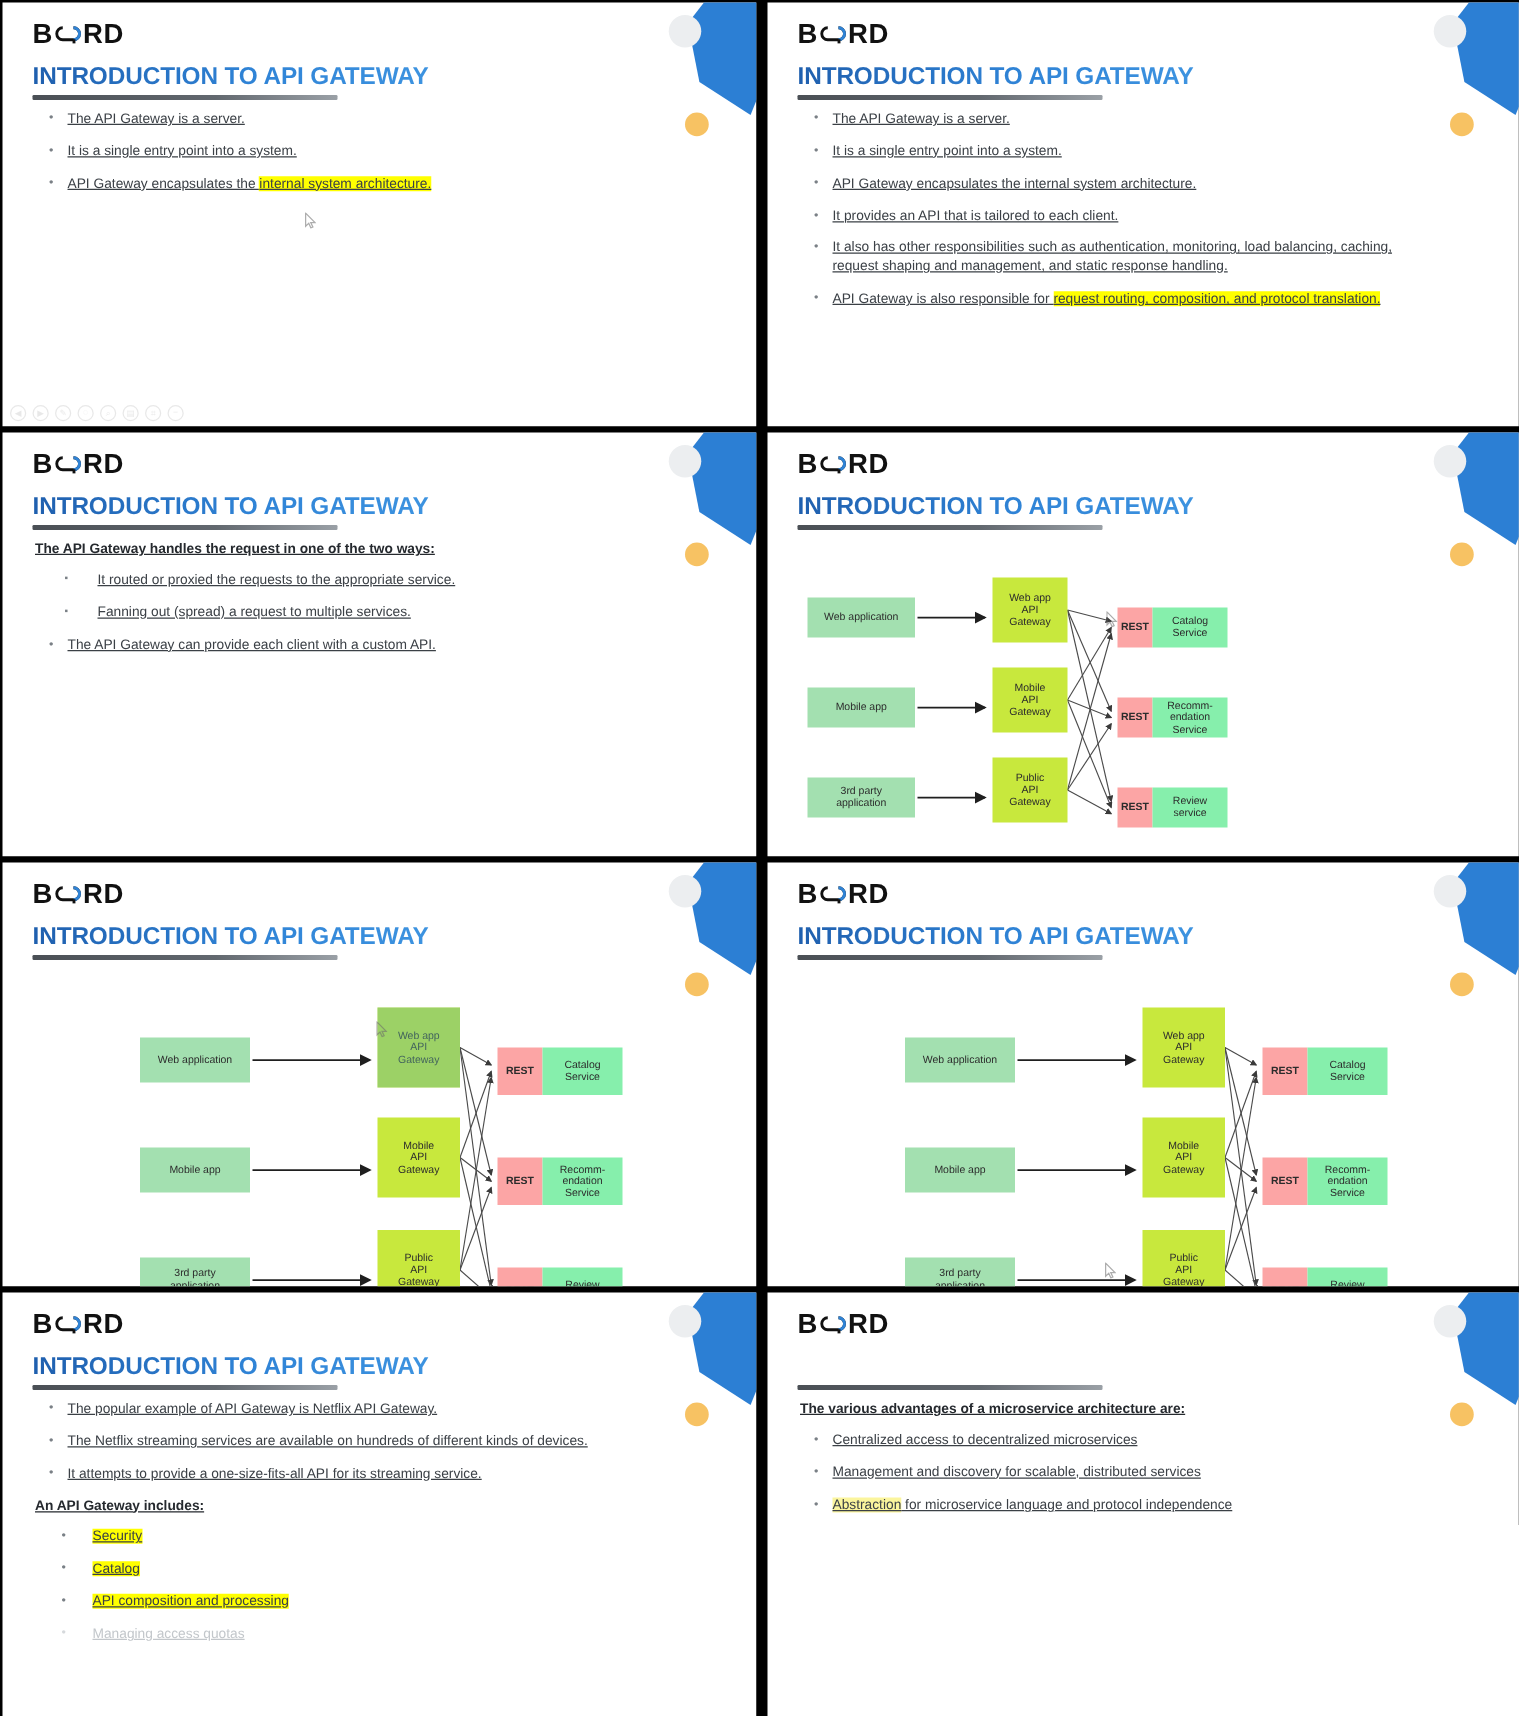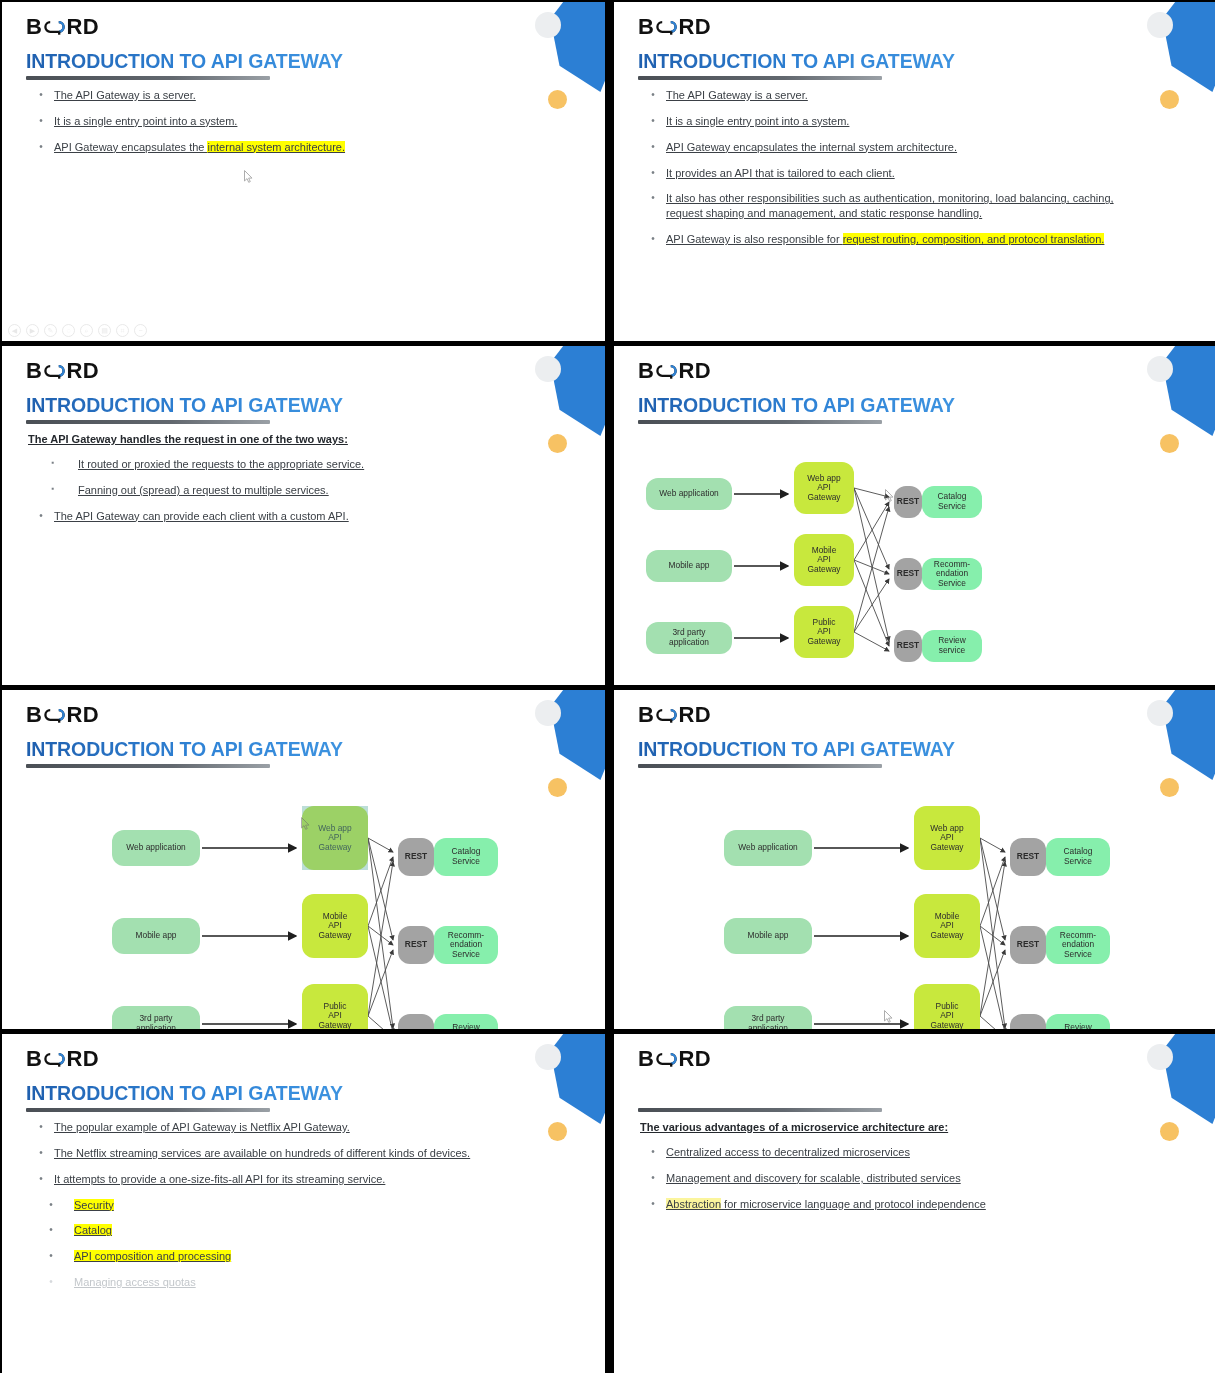--- a/index.html
+++ b/index.html
@@ -99,25 +99,25 @@
     border: 1px solid #555; display:flex; align-items:center; justify-content:center;
     font-size: 7px; color: #555;
   }
 
   
   .diagram { position: absolute; }
   .diagram .box {
     position: absolute;
     display: flex; align-items: center; justify-content: center;
     text-align: center; line-height: 1.15;
-    color: #2c2c2c; font-size: 8.4px; border-radius: 12px;
+    color: #2c2c2c; font-size: 8.4px;
   }
   .dg-client { background: #a3e0b0; }
   .dg-gateway { background: #c8e83d; }
-  .dg-rest { background: #a3a3a3; font-weight: bold; color: #5a3228; }
+  .dg-rest { background: #fca5a5; font-weight: bold; color: #5a3228; }
   .dg-svc { background: #86efac; }
   .diagram svg.wires { position: absolute; left:0; top:0; overflow: visible; }
   .sel-overlay {
     position: absolute; background: rgba(96,176,160,.42);
     pointer-events: none;
   }
 </style>
 </head>
 <body>
 
@@ -556,20 +556,23 @@
           <span class="txt">The popular example of API Gateway is Netflix API Gateway.</span>
         </div>
         <div class="b-line">
           <span class="bullet">•</span>
           <span class="txt">The Netflix streaming services are available on hundreds of different kinds of devices.</span>
         </div>
         <div class="b-line">
           <span class="bullet">•</span>
           <span class="txt">It attempts to provide a one-size-fits-all API for its streaming service.</span>
         </div>
+        <div class="b-line lead">
+          <span class="txt">An API Gateway includes:</span>
+        </div>
         <div class="b-line sub">
           <span class="bullet">•</span>
           <span class="txt"><span class="hl">Security</span></span>
         </div>
         <div class="b-line sub">
           <span class="bullet">•</span>
           <span class="txt"><span class="hl">Catalog</span></span>
         </div>
         <div class="b-line sub">
           <span class="bullet">•</span>

